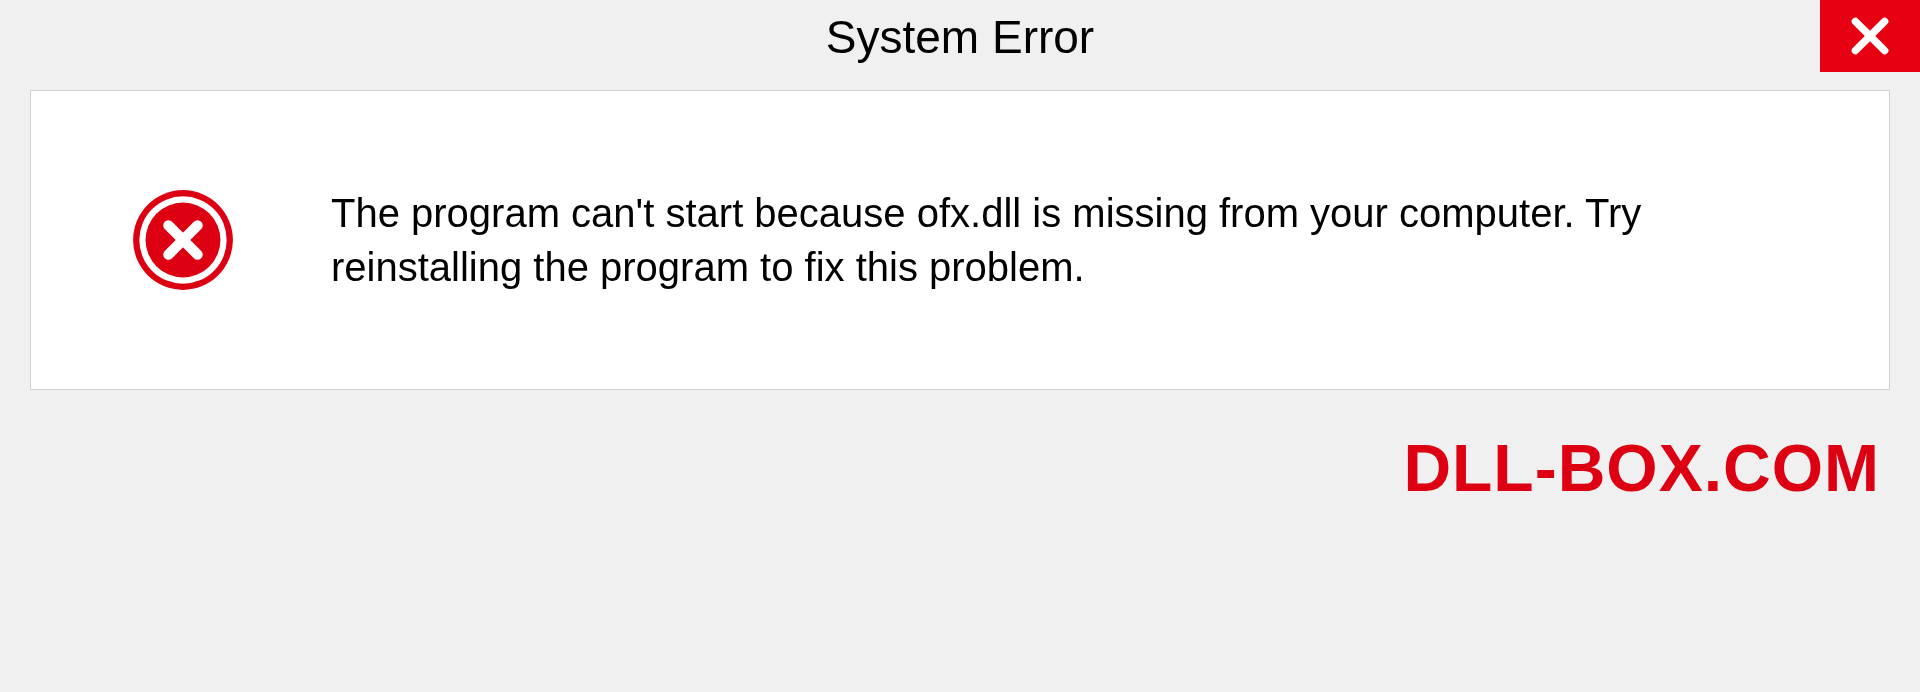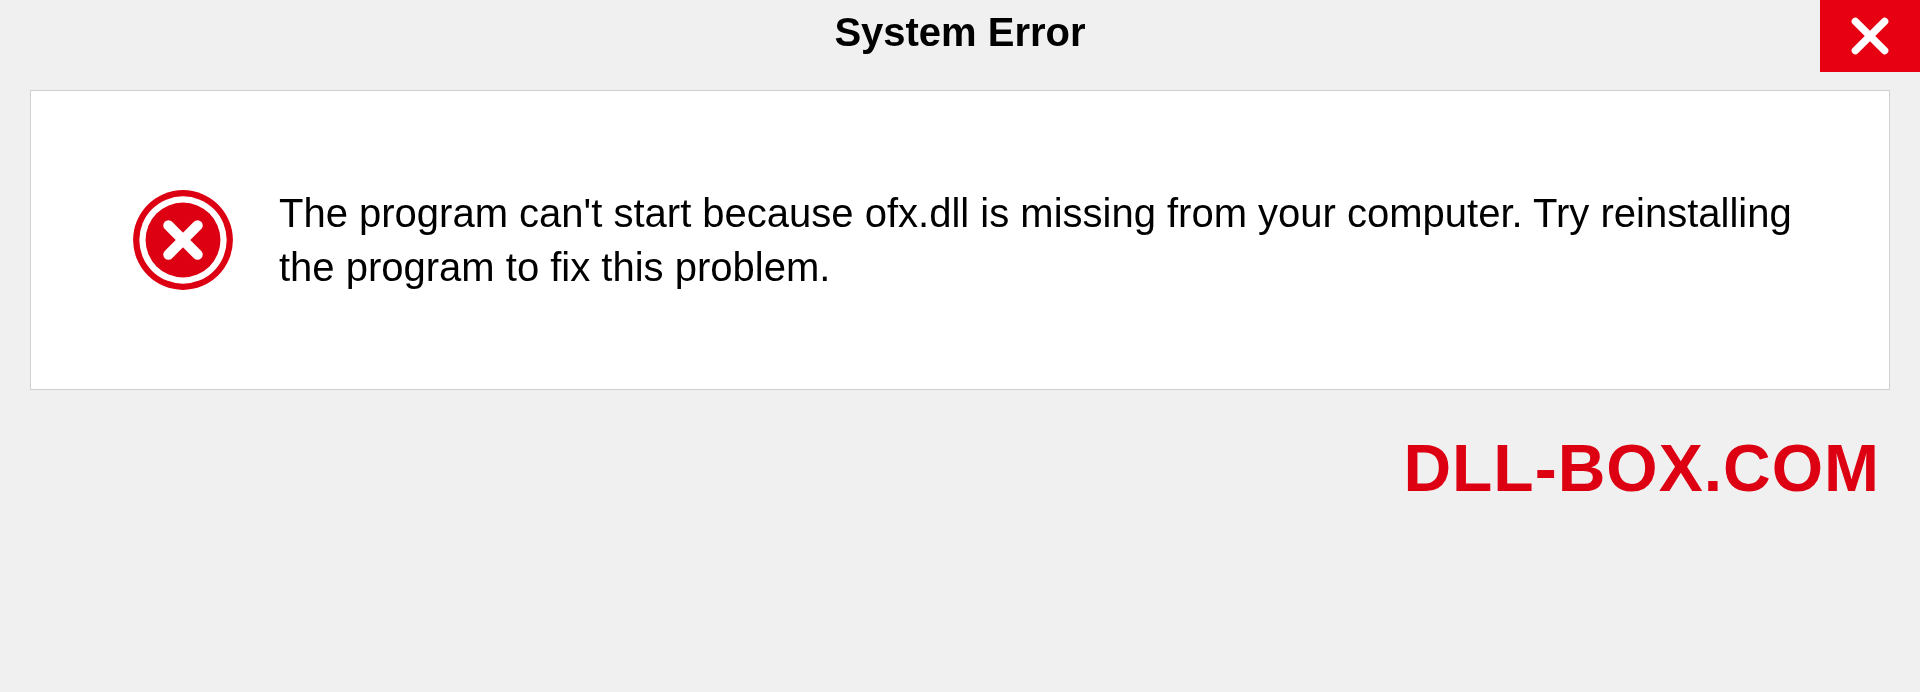--- a/index.html
+++ b/index.html
@@ -17,22 +17,22 @@
     }
     .titlebar {
       display: flex;
       align-items: flex-start;
       justify-content: center;
       height: 90px;
       position: relative;
       padding-top: 10px;
     }
     .title {
-      font-size: 40px;
-      font-weight: 700;
+      font-size: 46px;
+      font-weight: 400;
       color: #000;
     }
     .close-btn {
       position: absolute;
       top: 0;
       right: 0;
       width: 100px;
       height: 72px;
       background: #e60012;
       display: flex;
@@ -45,21 +45,21 @@
       height: 44px;
     }
     .content-panel {
       background: #ffffff;
       border: 1px solid #d0d0d0;
       margin: 0 30px;
       height: 300px;
       display: flex;
       align-items: center;
       padding: 40px 80px 40px 100px;
-      gap: 44px;
+      gap: 96px;
     }
     .error-icon {
       flex-shrink: 0;
       width: 104px;
       height: 104px;
     }
     .message {
       font-size: 40px;
       line-height: 1.35;
       color: #000;

